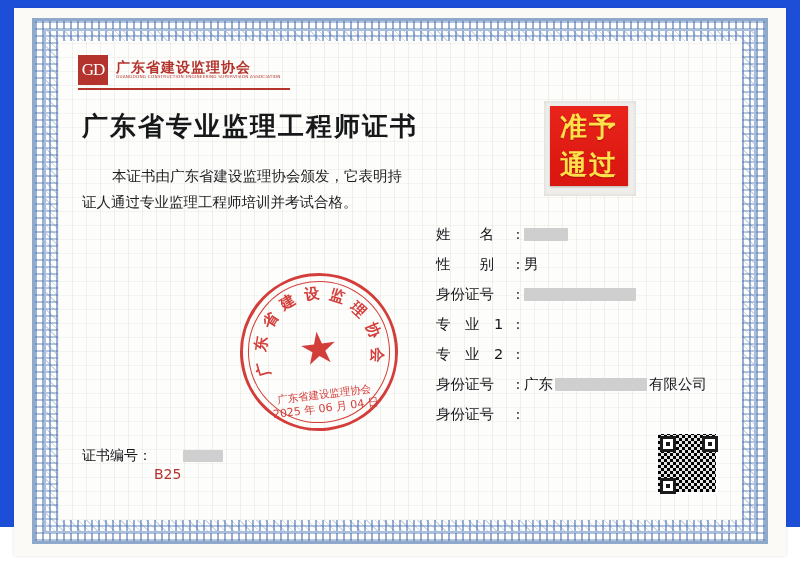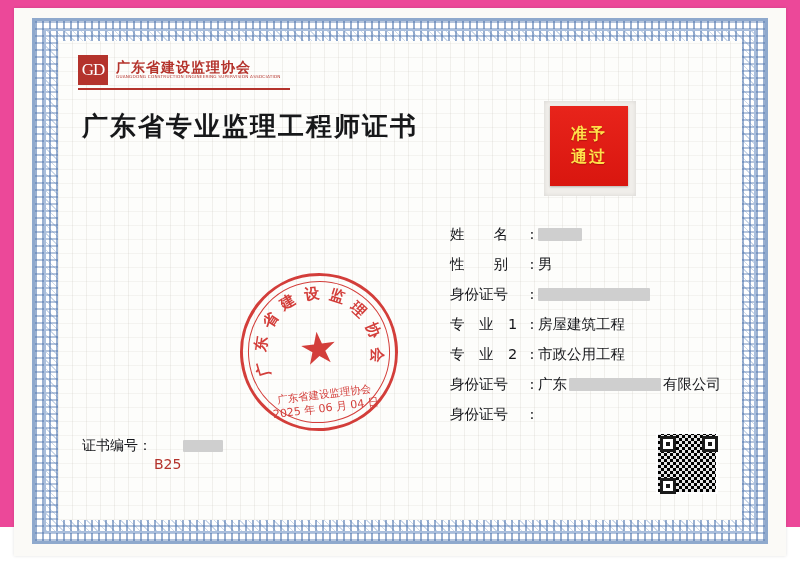--- a/index.html
+++ b/index.html
@@ -10,21 +10,21 @@
   body {
     width: 800px;
     height: 565px;
     overflow: hidden;
     font-family: "Liberation Serif", serif;
   }
   .page {
     position: relative;
     width: 800px;
     height: 527px;
-    background: #ec4899;
+    background: #1d4ed8;
   }
   
   .cert-outer {
     position: absolute;
     left: 14px;
     top: 8px;
     width: 772px;
     height: 548px;
     background: #fbfaf7;
     box-shadow: 0 0 3px rgba(0,0,0,0.12);
@@ -150,39 +150,39 @@
     background: linear-gradient(#e8241b, #d9160f);
     box-shadow: 0 1px 2px rgba(0,0,0,0.25);
     display: flex;
     flex-direction: column;
     align-items: center;
     justify-content: center;
     gap: 2px;
   }
   .approve-stamp .line {
     color: #ffe14a;
-    font-size: 16px;
+    font-size: 27px;
     font-weight: bold;
     letter-spacing: 2px;
     font-family: "DejaVu Sans", sans-serif;
     text-shadow: 0 1px 1px rgba(120,0,0,0.5);
   }
   .approve-stamp-shadow {
     position: absolute;
     left: 486px;
     top: 60px;
     width: 92px;
     height: 95px;
     background: #f0eeea;
     box-shadow: 0 0 4px rgba(0,0,0,0.10) inset;
   }
   
   .fields {
     position: absolute;
-    left: 392px;
+    left: 378px;
     top: 178px;
     width: 300px;
   }
   .field-row {
     display: flex;
     align-items: center;
     height: 30px;
     font-size: 14.5px;
     color: #15161a;
     font-family: "DejaVu Sans", sans-serif;
@@ -276,21 +276,21 @@
     width: 100%;
     text-align: center;
     font-size: 11px;
     color: #cf2a26;
     font-family: "DejaVu Sans", sans-serif;
   }
   
   .cert-no {
     position: absolute;
     left: 24px;
-    bottom: 48px;
+    bottom: 38px;
     font-size: 14px;
     color: #15161a;
     font-family: "DejaVu Sans", sans-serif;
     display: flex;
     align-items: center;
     gap: 2px;
   }
   .cert-no .num {
     color: #b4332c;
     margin-top: 36px;
@@ -352,20 +352,21 @@
           <span>GD</span>
         </div>
         <div class="assoc-text-wrap">
           <div class="assoc-cn">广东省建设监理协会</div>
           <div class="assoc-en">GUANGDONG CONSTRUCTION ENGINEERING SUPERVISION ASSOCIATION</div>
         </div>
       </div>
 
       <div class="cert-title">广东省专业监理工程师证书</div>
 
+      <div class="cert-desc">本证书由广东省建设监理协会颁发，它表明持证人通过专业监理工程师培训并考试合格。</div>
 
       <div class="approve-stamp-shadow"></div>
       <div class="approve-stamp">
         <div class="line">准予</div>
         <div class="line">通过</div>
       </div>
 
       <div class="fields">
         <div class="field-row">
           <div class="field-label">姓　　名</div>
@@ -378,26 +379,24 @@
           <div class="field-value">男</div>
         </div>
         <div class="field-row">
           <div class="field-label">身份证号</div>
           <div class="field-colon">:</div>
           <div class="field-value"><span class="redacted r-id"></span></div>
         </div>
         <div class="field-row">
           <div class="field-label">专　业　1</div>
           <div class="field-colon">:</div>
-          <div class="field-value">房屋建筑工程</div>
         </div>
         <div class="field-row">
           <div class="field-label">专　业　2</div>
           <div class="field-colon">:</div>
-          <div class="field-value">市政公用工程</div>
         </div>
         <div class="field-row">
           <div class="field-label">身份证号</div>
           <div class="field-colon">:</div>
           <div class="field-value"><span>广东</span><span class="redacted r-org"></span><span>有限公司</span></div>
         </div>
         <div class="field-row">
           <div class="field-label">身份证号</div>
           <div class="field-colon">:</div>
         </div>

